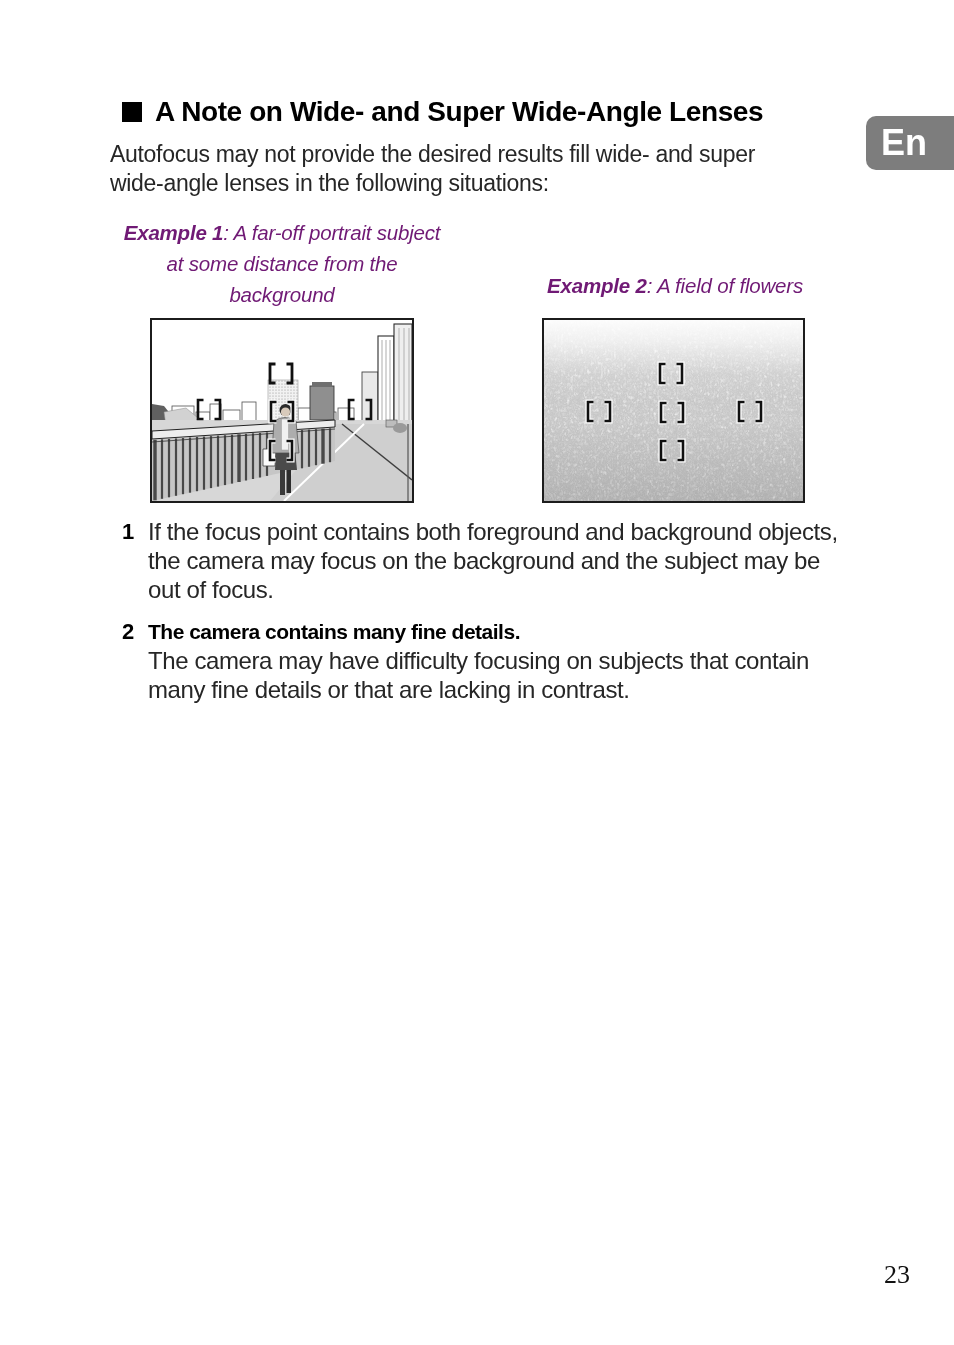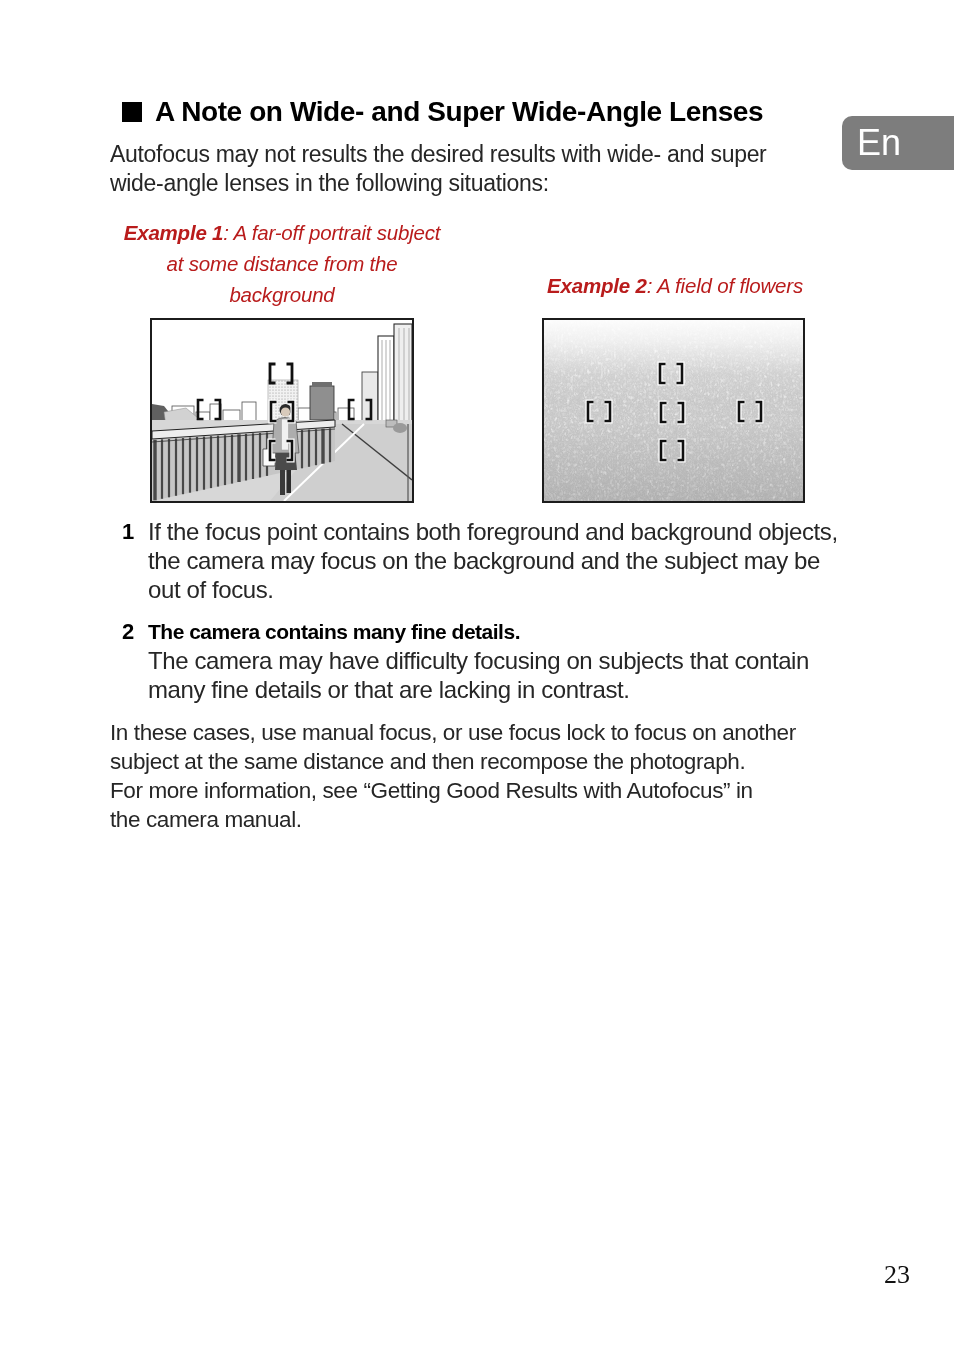--- a/index.html
+++ b/index.html
@@ -18,21 +18,21 @@
     letter-spacing:-0.4px;line-height:32px;
   }
   .sq{width:20px;height:20px;background:#000;flex:none;}
   .intro{
     margin:7px 0 0 0;font-size:23px;line-height:29px;
     letter-spacing:-0.3px;white-space:pre-line;color:#262626;
   }
   .captions{position:relative;height:94px;margin-top:19px;}
   .cap{
     font-style:italic;font-size:20.5px;line-height:31px;
-    white-space:pre-line;text-align:center;letter-spacing:-0.2px;color:#b91c1c;
+    white-space:pre-line;text-align:center;letter-spacing:-0.2px;color:#701a75;
   }
   .cap b{font-weight:bold;}
   .cap1{position:absolute;left:-18px;top:0;width:380px;}
   .cap2{position:absolute;left:415px;bottom:10px;width:300px;}
   .figures{display:flex;gap:128px;margin:7px 0 0 40px;}
   .fig{border:2px solid #1c1c1c;display:block;background:#fff;}
   ol.notes{list-style:none;margin:14px 0 0 0;padding:0;}
   ol.notes li{
     display:grid;grid-template-columns:26px 1fr;
     margin-left:12px;
@@ -46,23 +46,23 @@
   .li-body{
     grid-column:2;font-size:24px;line-height:29px;
     letter-spacing:-0.4px;white-space:pre-line;color:#262626;
   }
   .closing{
     margin:14px 0 0 0;font-size:22.5px;line-height:29px;
     letter-spacing:-0.4px;white-space:pre-line;color:#262626;
   }
   .en-badge{
     position:absolute;top:116px;right:0;
-    width:112px;height:54px;
+    width:88px;height:54px;
     background:#7d7d7d;border-radius:10px 0 0 10px;
-    color:#fff;font-weight:normal;font-size:36px;
+    color:#fff;font-weight:bold;font-size:36px;
     display:flex;align-items:center;padding-left:15px;
     box-sizing:border-box;letter-spacing:0;
   }
   .page-number{
     position:absolute;top:1260px;right:44px;
     font-size:26px;color:#111;font-family:Liberation Serif, serif;
   }
 </style>
 </head>
 <body>
@@ -73,21 +73,21 @@
     <span>En</span>
   </div>
 
   <div class="content">
 
     <h1 class="title">
       <span class="sq"></span>
       <span>A Note on Wide- and Super Wide-Angle Lenses</span>
     </h1>
 
-    <p class="intro">Autofocus may not results the desired results with wide- and super
+    <p class="intro">Autofocus may not provide the desired results fill wide- and super
 wide-angle lenses in the following situations:</p>
 
     <div class="captions">
       <div class="cap cap1"><b>Example 1</b><span>: A far-off portrait subject
 at some distance from the
 background</span></div>
       <div class="cap cap2"><b>Example 2</b><span>: A field of flowers</span></div>
     </div>
 
     <div class="figures">
@@ -249,22 +249,18 @@
 out of focus.</span>
       </li>
       <li>
         <span class="num">2</span>
         <span class="li-head">The camera contains many fine details.</span>
         <span class="li-body">The camera may have difficulty focusing on subjects that contain
 many fine details or that are lacking in contrast.</span>
       </li>
     </ol>
 
-    <p class="closing">In these cases, use manual focus, or use focus lock to focus on another
-subject at the same distance and then recompose the photograph.
-For more information, see “Getting Good Results with Autofocus” in
-the camera manual.</p>
 
   </div>
 
   <div class="page-number">23</div>
 
 </div>
 
 </body></html>

